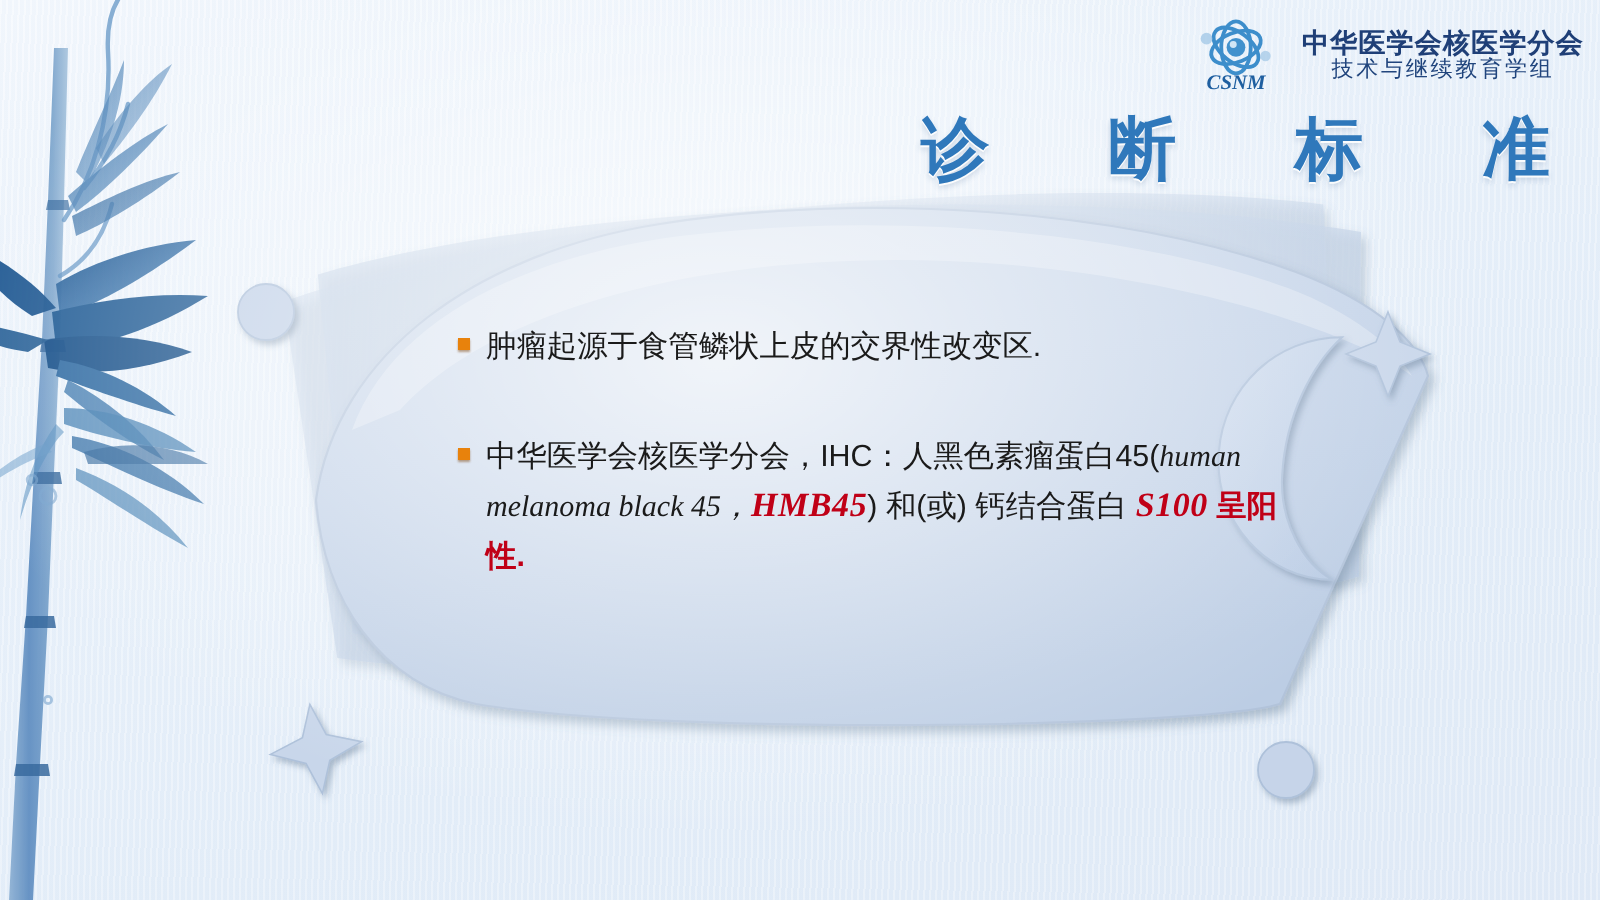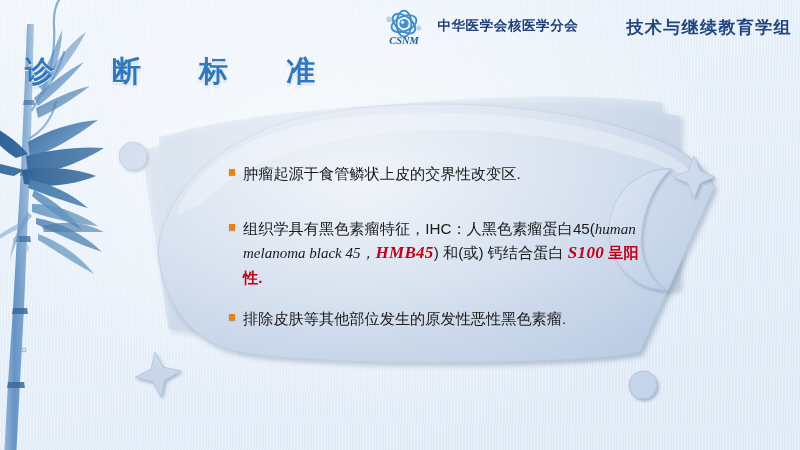--- a/index.html
+++ b/index.html
@@ -31,34 +31,34 @@
 
   
   #bamboo{position:absolute;left:-6px;top:-10px;width:140px;height:470px;}
 
   
   #logo{
     position:absolute;right:8px;top:6px;height:44px;
     display:flex;align-items:center;gap:7px;
   }
   #logo .mark{width:52px;height:42px;flex:0 0 auto;}
-  #logo .ltext{display:flex;flex-direction:row;line-height:1.12;gap:48px;}
+  #logo .ltext{display:flex;flex-direction:column;line-height:1.12;}
   #logo .l1{
     font-size:13.5px;font-weight:bold;color:#1f3f77;letter-spacing:.6px;
     white-space:nowrap;
   }
   #logo .l2{
-    font-size:17px;font-weight:bold;color:#21457d;letter-spacing:1.4px;
+    font-size:11px;font-weight:normal;color:#21457d;letter-spacing:1.4px;
     white-space:nowrap;text-align:center;
   }
 
   
   #title{
-    position:absolute;left:0;right:0;top:52px;text-align:left;
-    font-size:29px;font-weight:bold;color:#2f78bb;
+    position:absolute;left:0;right:0;top:52px;text-align:right;
+    font-size:34px;font-weight:bold;color:#2f78bb;
     letter-spacing:25px;text-indent:25px;
     text-shadow:0 1px 0 rgba(255,255,255,.9),0 2px 3px rgba(40,80,130,.20);
     white-space:nowrap;
   }
 
   
   #fanwrap{position:absolute;left:0;top:0;width:800px;height:450px;}
 
   
   #content{
@@ -256,22 +256,19 @@
 
   <div id="title">诊 断 标 准</div>
 
   <div id="content">
 
     <div class="bullet b1">
       <span>肿瘤起源于食管鳞状上皮的交界性改变区.</span>
     </div>
 
     <div class="bullet b2">
-      <span>组织学具有黑色素瘤特征，IHC：人黑色素瘤蛋白45(</span><span class="ital">human melanoma black 45，</span><span class="redital">HMB45</span><span>) 和(或) 钙结合蛋白 </span><span class="redital">S100</span><span class="red"> 呈阳性.</span>
+      <span>中华医学会核医学分会，IHC：人黑色素瘤蛋白45(</span><span class="ital">human melanoma black 45，</span><span class="redital">HMB45</span><span>) 和(或) 钙结合蛋白 </span><span class="redital">S100</span><span class="red"> 呈阳性.</span>
     </div>
 
-    <div class="bullet">
-      <span>排除皮肤等其他部位发生的原发性恶性黑色素瘤.</span>
-    </div>
 
   </div>
 
 </div>
 
 </body></html>

